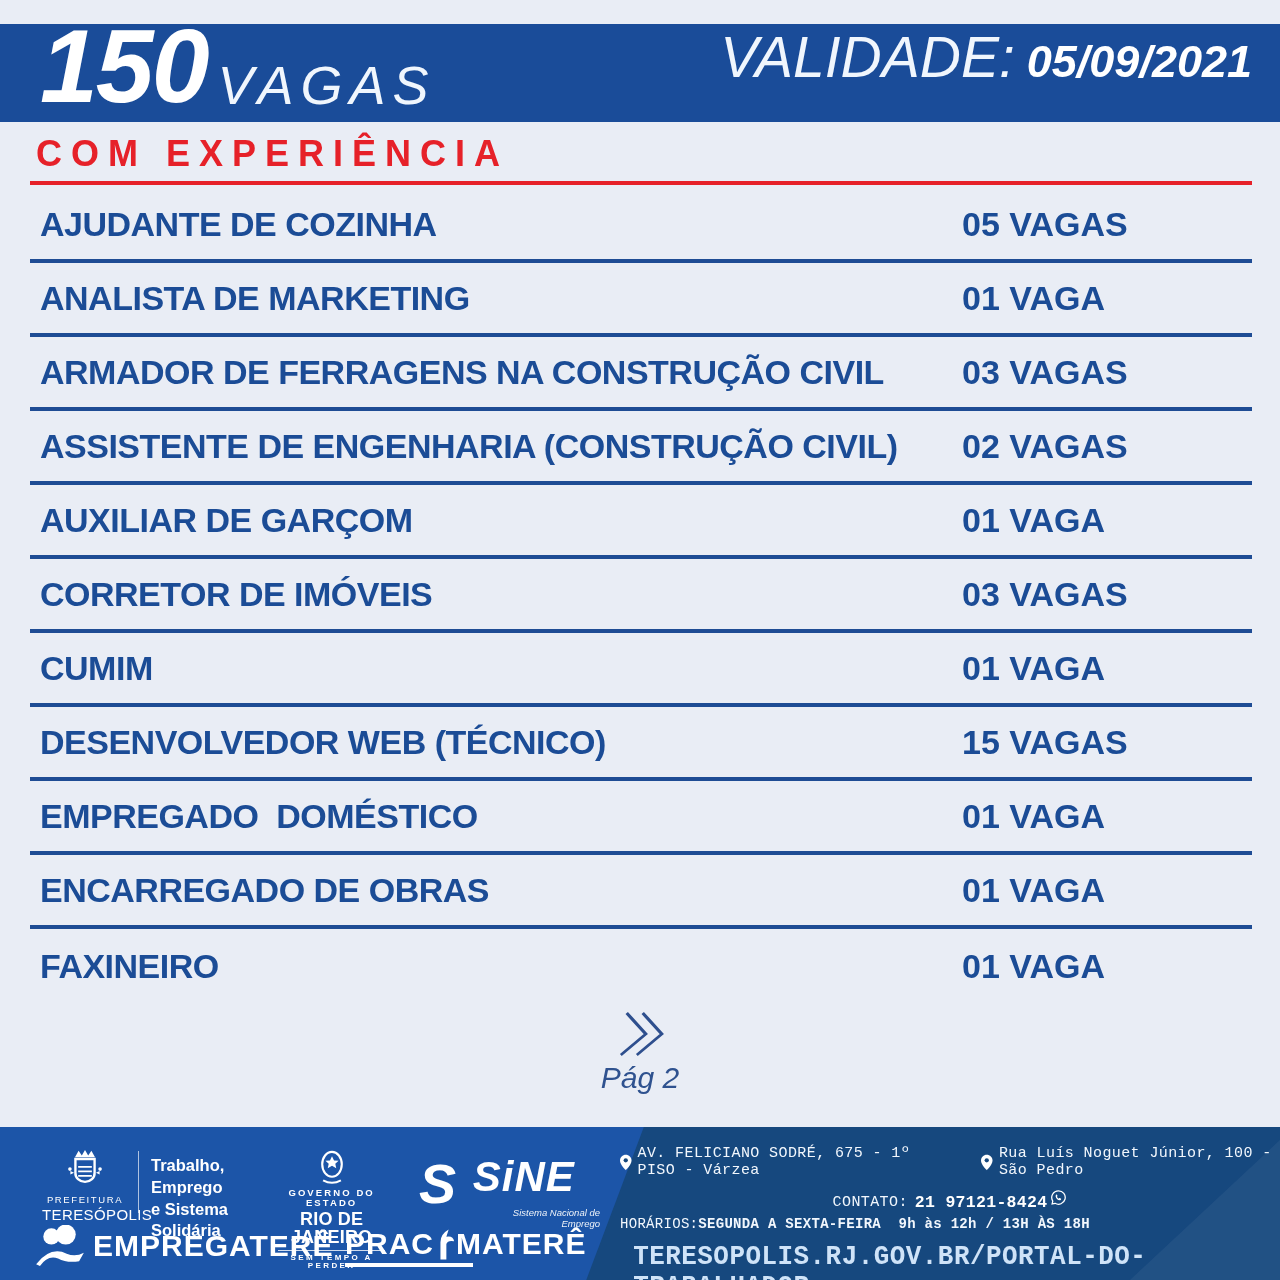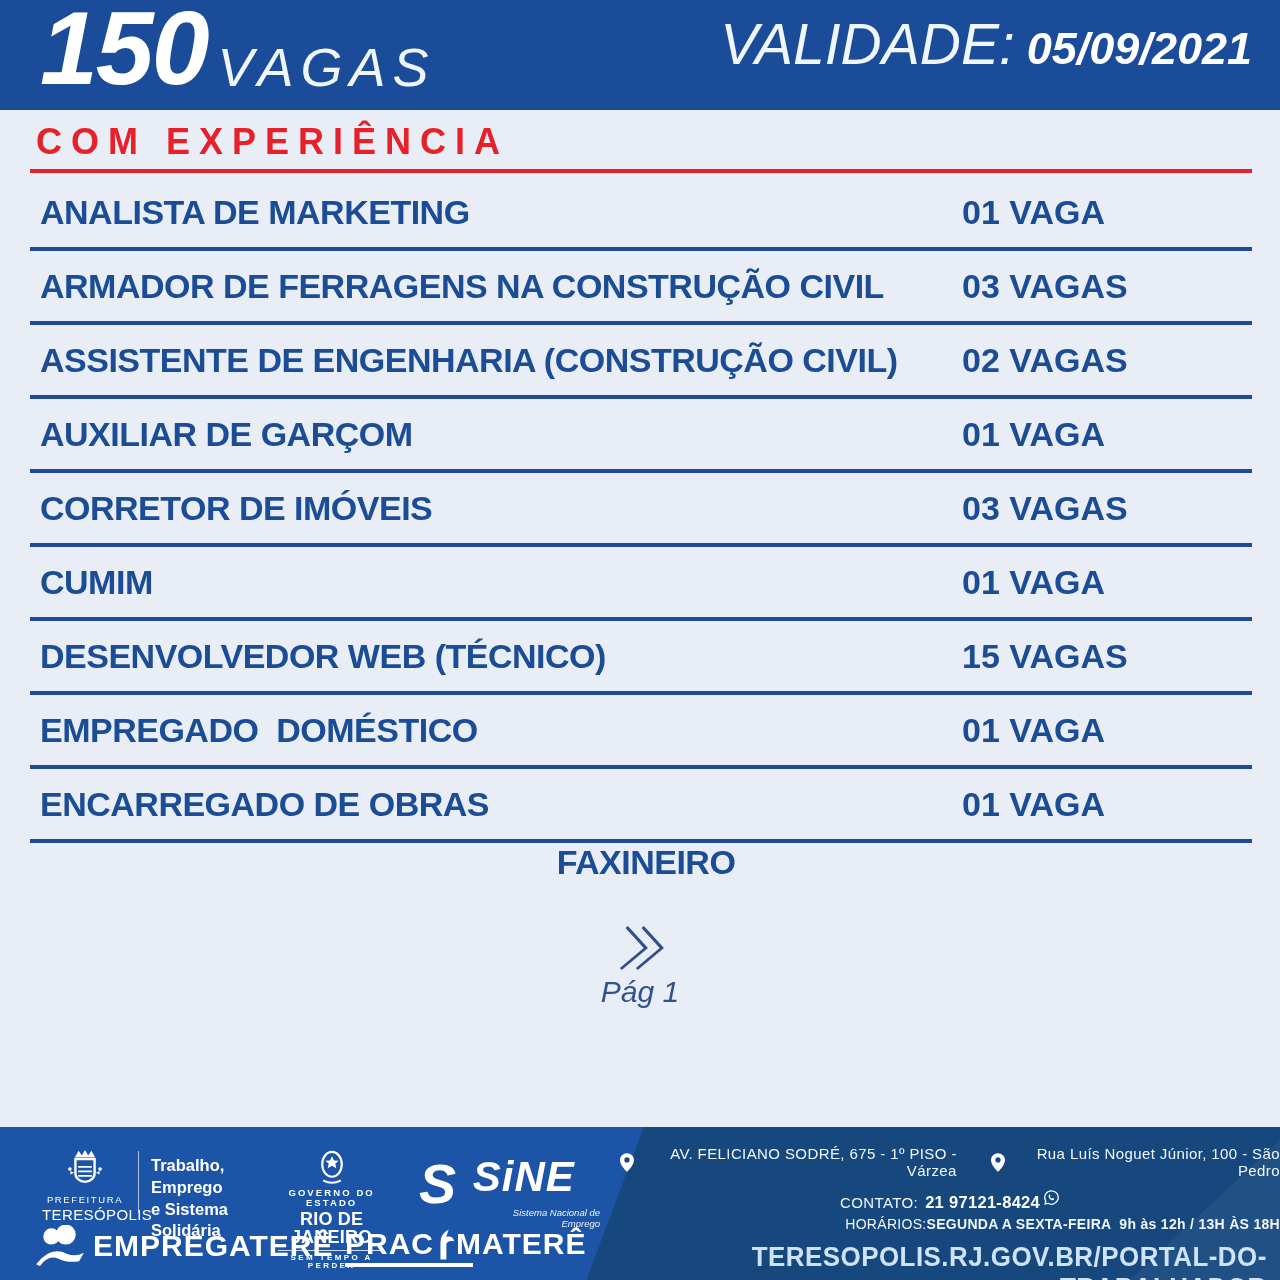--- a/index.html
+++ b/index.html
@@ -4,43 +4,43 @@
 <style>
   html,body{margin:0;padding:0;background:#cfd6e2;}
   .canvas{
     position:relative;width:1280px;height:1280px;overflow:hidden;
     background:#e9edf5;
     font-family:"Liberation Sans","DejaVu Sans",sans-serif;
     -webkit-font-smoothing:antialiased;
   }
   
   .topbar{
-    height:110px;background:#1a4c99;display:flex;align-items:center;
-    color:#fff;padding:0 28px 0 40px;box-sizing:border-box;
+    height:98px;background:#1a4c99;display:flex;align-items:flex-start;
+    color:#fff;padding:0 28px 0 40px;box-sizing:border-box;margin-top:24px;
   }
   .count-group{display:flex;align-items:flex-end;padding-bottom:12px;}
   .count-num{font-size:104px;line-height:.82;font-weight:800;font-style:italic;letter-spacing:-2px;}
   .count-label{font-size:54px;line-height:.9;font-style:italic;font-weight:400;letter-spacing:7px;color:#f0f6fd;margin-left:10px;}
   .validity{margin-left:auto;display:flex;align-items:baseline;padding-bottom:22px;font-style:italic;}
   .validity-label{font-size:57px;font-weight:400;color:#f0f6fd;}
   .validity-date{font-size:45px;font-weight:800;margin-left:12px;}
   
   .section-head{margin-top:10px;}
   .section-title{
     margin:0 0 0 36px;font-size:36px;font-weight:800;letter-spacing:9px;
     color:#e62129;line-height:44px;
   }
   .red-rule{height:4px;background:#e62129;margin:5px 28px 0 30px;}
   
   .jobs{margin-top:4px;}
   .job-row{
     height:74px;margin:0 28px 0 30px;display:flex;align-items:center;
     border-bottom:4px solid #1e4c94;box-sizing:border-box;padding-left:10px;
   }
-  .job-row:last-child{border-bottom:none;flex-direction:column;}
+  .job-row:last-child{border-bottom:none;}
   .job-title{
     flex:0 0 922px;font-size:34px;font-weight:800;color:#1b4c96;
     letter-spacing:-.5px;white-space:pre;overflow:hidden;
   }
   .job-count{font-size:34px;font-weight:800;color:#1b4c96;letter-spacing:0;}
   
   .pager{margin-top:8px;text-align:center;}
   .pager svg{display:block;margin:0 auto;}
   .page-label{font-size:30px;font-style:italic;color:#2f528f;margin-top:4px;font-weight:400;}
   
@@ -71,21 +71,21 @@
   .sine-txt{margin-left:6px;}
   .sine-name{font-size:42px;font-weight:800;font-style:italic;line-height:.95;letter-spacing:1px;}
   .sine-sub{font-size:9.5px;font-style:italic;font-weight:400;text-align:right;margin-top:10px;opacity:.92;}
   .f-row2{position:absolute;left:0;top:96px;width:600px;}
   .empregatere{position:absolute;left:35px;top:2px;display:flex;align-items:center;}
   .empregatere span{font-size:30px;font-weight:800;letter-spacing:1px;margin-left:8px;}
   .pracimatere{position:absolute;left:345px;top:4px;display:flex;align-items:center;}
   .pracimatere span{font-size:30px;font-weight:800;letter-spacing:1px;}
   .pracimatere svg{margin:0 1px;}
   .prac-underline{position:absolute;left:0;top:36px;width:128px;height:3.5px;background:#fff;}
-  .f-right{position:absolute;left:620px;right:0;top:0;bottom:0;text-align:right;}
+  .f-right{position:absolute;left:620px;right:0;top:0;bottom:0;text-align:left;font-family:Liberation Mono, monospace;}
   .addresses{display:flex;justify-content:center;gap:34px;margin-top:18px;align-items:center;}
   .addr{display:flex;align-items:center;gap:6px;}
   .addr span{font-size:15px;letter-spacing:.4px;color:#f2f7fd;font-weight:400;}
   .contact{margin-top:14px;font-size:15px;color:#f2f7fd;display:flex;justify-content:center;align-items:center;}
   .c-label{font-weight:400;letter-spacing:.4px;}
   .c-num{font-weight:800;font-size:16.5px;margin-left:7px;letter-spacing:.3px;color:#fff;}
   .contact svg{margin-left:3px;position:relative;top:-5px;}
   .hours{margin-top:4px;font-size:14px;color:#f2f7fd;}
   .h-label{font-weight:400;letter-spacing:.3px;}
   .h-val{font-weight:800;letter-spacing:.3px;white-space:pre;}
@@ -109,20 +109,24 @@
       <span class="validity-date">05/09/2021</span>
     </div>
   </header>
 
   <div class="section-head">
     <h2 class="section-title">COM EXPERIÊNCIA</h2>
     <div class="red-rule"></div>
   </div>
 
   <main class="jobs">
+    <div class="job-row">
+      <span class="job-title">AJUDANTE DE COZINHA</span>
+      <span class="job-count">05 VAGAS</span>
+    </div>
 
     <div class="job-row">
       <span class="job-title">ANALISTA DE MARKETING</span>
       <span class="job-count">01 VAGA</span>
     </div>
 
     <div class="job-row">
       <span class="job-title">ARMADOR DE FERRAGENS NA CONSTRUÇÃO CIVIL</span>
       <span class="job-count">03 VAGAS</span>
     </div>
@@ -168,21 +172,21 @@
     </div>
   </main>
 
   <div class="pager">
     <svg width="62" height="46" viewBox="0 0 62 46">
       <g fill="none" stroke="#2e4f8e" stroke-width="3" transform="skewX(-8) translate(12,0)">
         <polyline points="6,2 28,23 6,44"></polyline>
         <polyline points="22,2 44,23 22,44"></polyline>
       </g>
     </svg>
-    <div class="page-label">Pág 1</div>
+    <div class="page-label">Pág 2</div>
   </div>
 
   <footer class="footer">
     <div class="footer-left-bg"></div>
     <div class="footer-wedge"></div>
 
     <div class="f-left">
       <div class="f-row1">
         <div class="pref-block">
           <svg width="38" height="42" viewBox="0 0 40 46">

